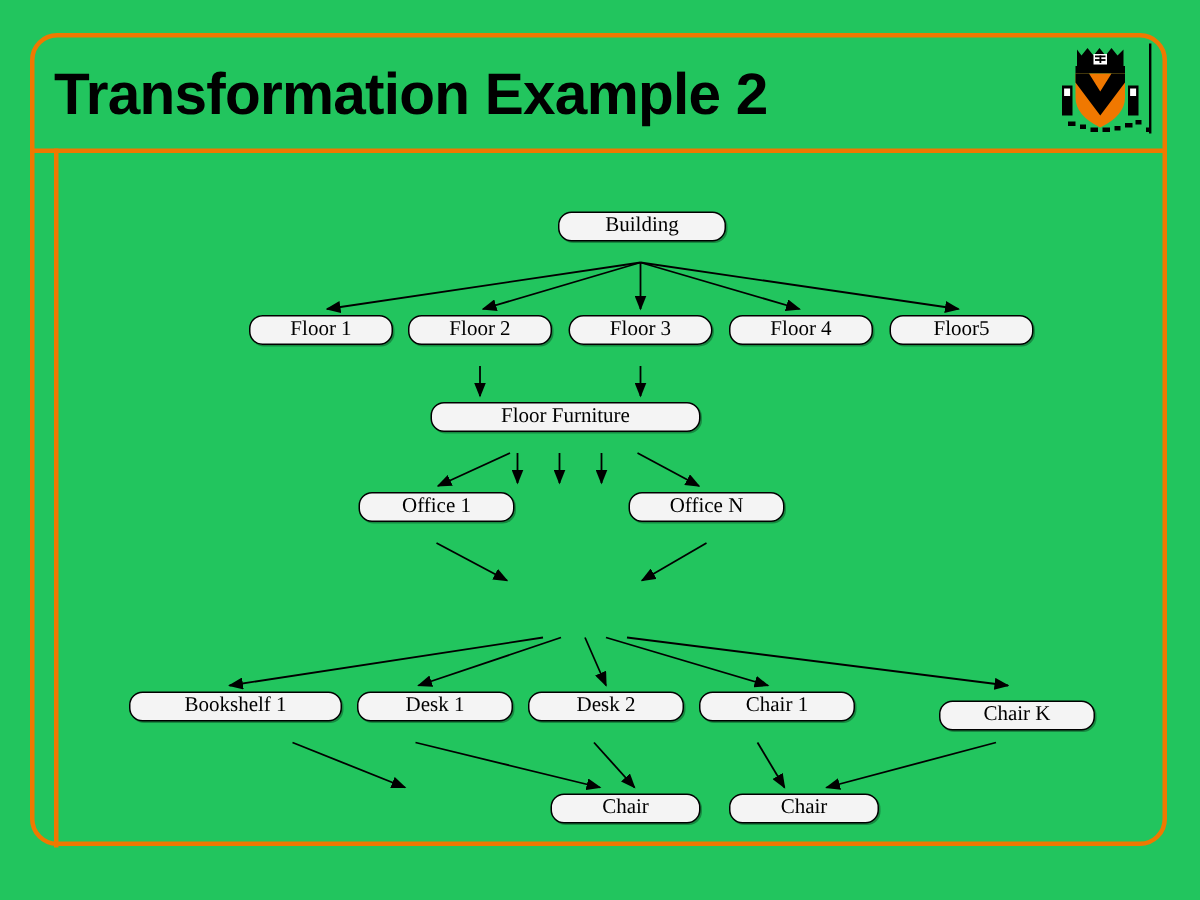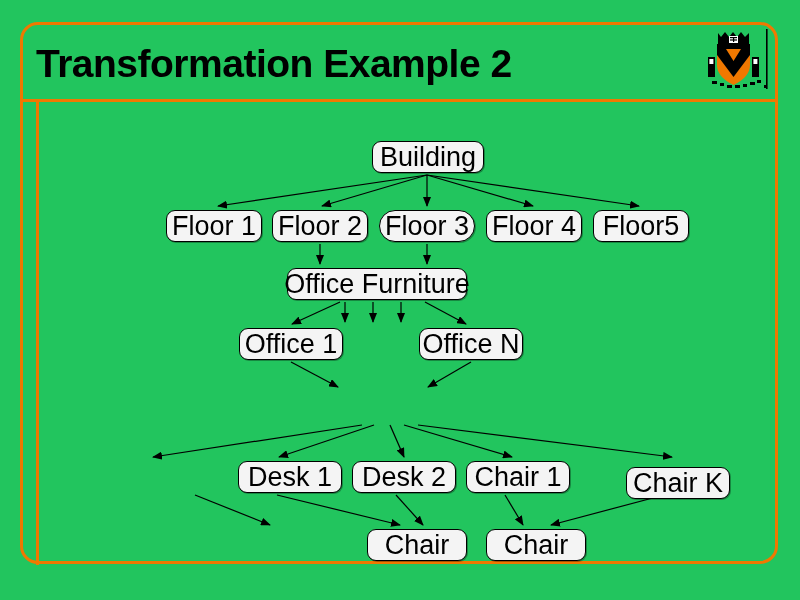--- a/index.html
+++ b/index.html
@@ -98,26 +98,26 @@
     height: 600px;
     pointer-events: none;
   }
 
   .node {
     position: absolute;
     box-sizing: border-box;
     background: #f4f4f4;
     border: 1.3px solid #000000;
     border-radius: 9px;
-    height: 32px;
+    height: 20px;
     display: flex;
     align-items: center;
     justify-content: center;
-    font-family: Liberation Sans, sans-serif;
-    font-size: 27px;
+    font-family: Liberation Serif, serif;
+    font-size: 14px;
     color: #000000;
     white-space: nowrap;
     box-shadow: 1px 1px 0 rgba(0,0,0,0.30);
   }
 </style>
 </head>
 <body>
 
 <div id="slide">
 
@@ -204,23 +204,24 @@
         <path d="M664,495 L551,525"></path>
       </g>
     </svg>
 
     <div class="node" style="left:372px; top:141px; width:112px;">Building</div>
     <div class="node" style="left:166px; top:210px; width:96px;">Floor 1</div>
     <div class="node" style="left:272px; top:210px; width:96px;">Floor 2</div>
     <div class="node" style="left:379px; top:210px; width:96px;border-radius:17px;">Floor 3</div>
     <div class="node" style="left:486px; top:210px; width:96px;">Floor 4</div>
     <div class="node" style="left:593px; top:210px; width:96px;">Floor5</div>
-    <div class="node" style="left:287px; top:268px; width:180px;">Office Furniture</div>
+    <div class="node" style="left:287px; top:268px; width:180px;">Floor Furniture</div>
     <div class="node" style="left:239px; top:328px; width:104px;">Office 1</div>
     <div class="node" style="left:419px; top:328px; width:104px;">Office N</div>
+    <div class="node" style="left:86px;  top:461px; width:142px;">Bookshelf 1</div>
     <div class="node" style="left:238px; top:461px; width:104px;">Desk 1</div>
     <div class="node" style="left:352px; top:461px; width:104px;">Desk 2</div>
     <div class="node" style="left:466px; top:461px; width:104px;">Chair 1</div>
     <div class="node" style="left:626px; top:467px; width:104px;">Chair K</div>
     <div class="node" style="left:367px; top:529px; width:100px;">Chair</div>
     <div class="node" style="left:486px; top:529px; width:100px;">Chair</div>
 
   </div>
 </div>
 

